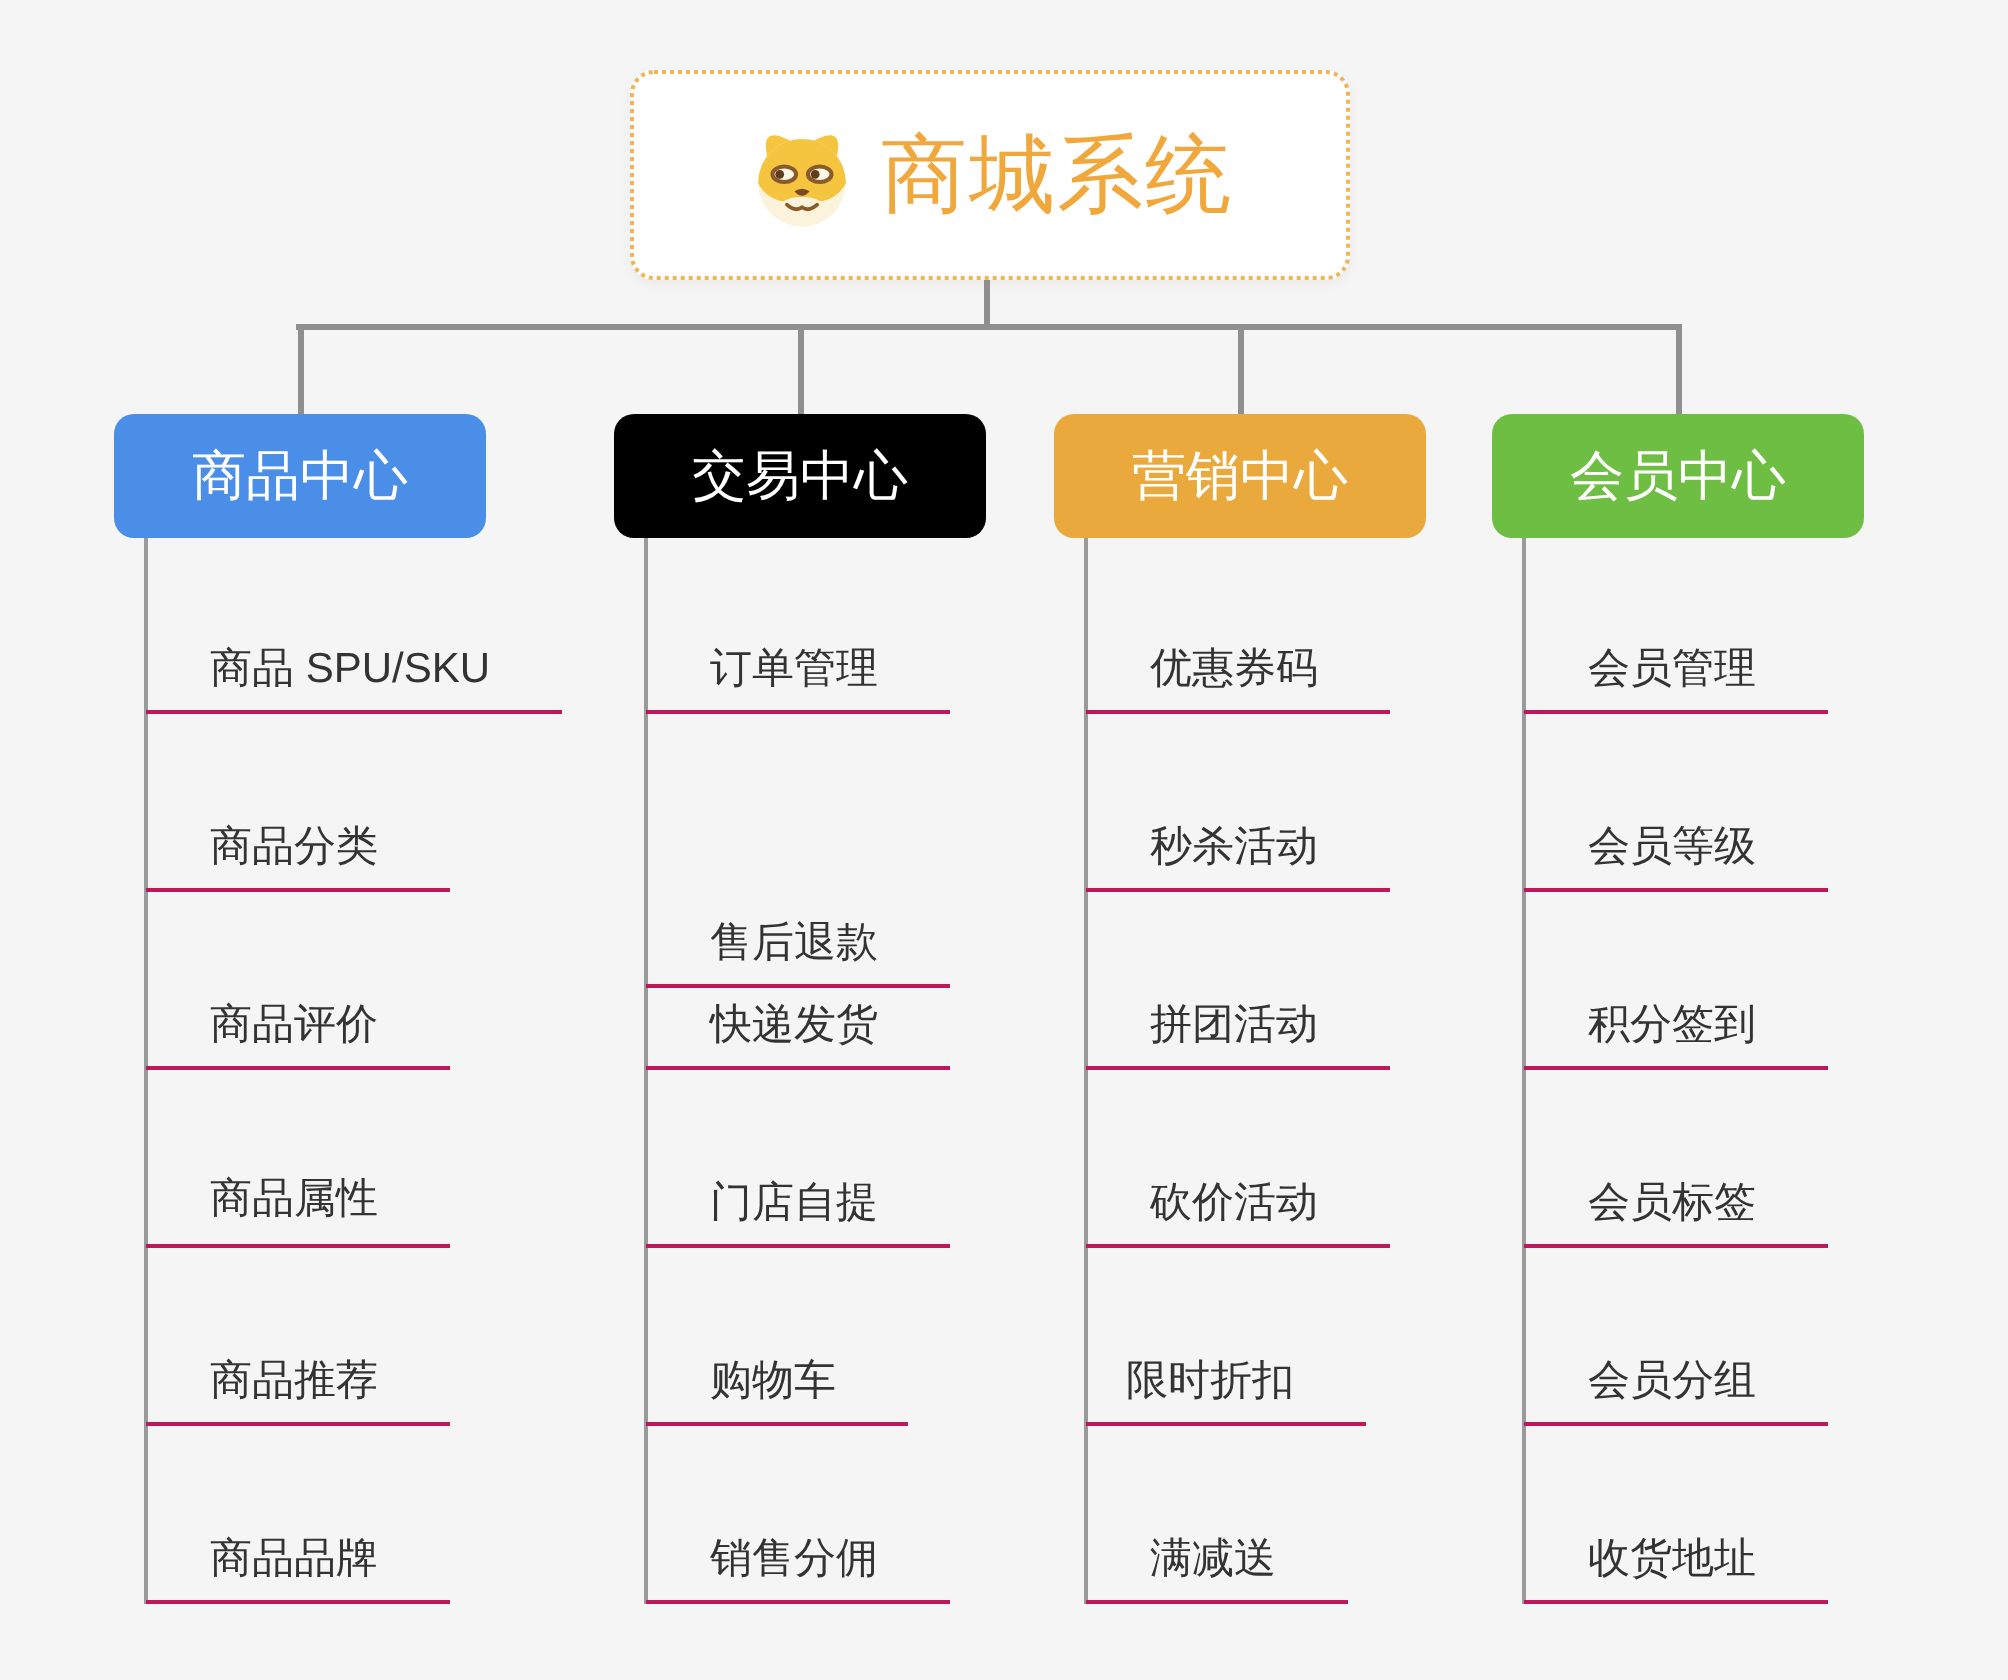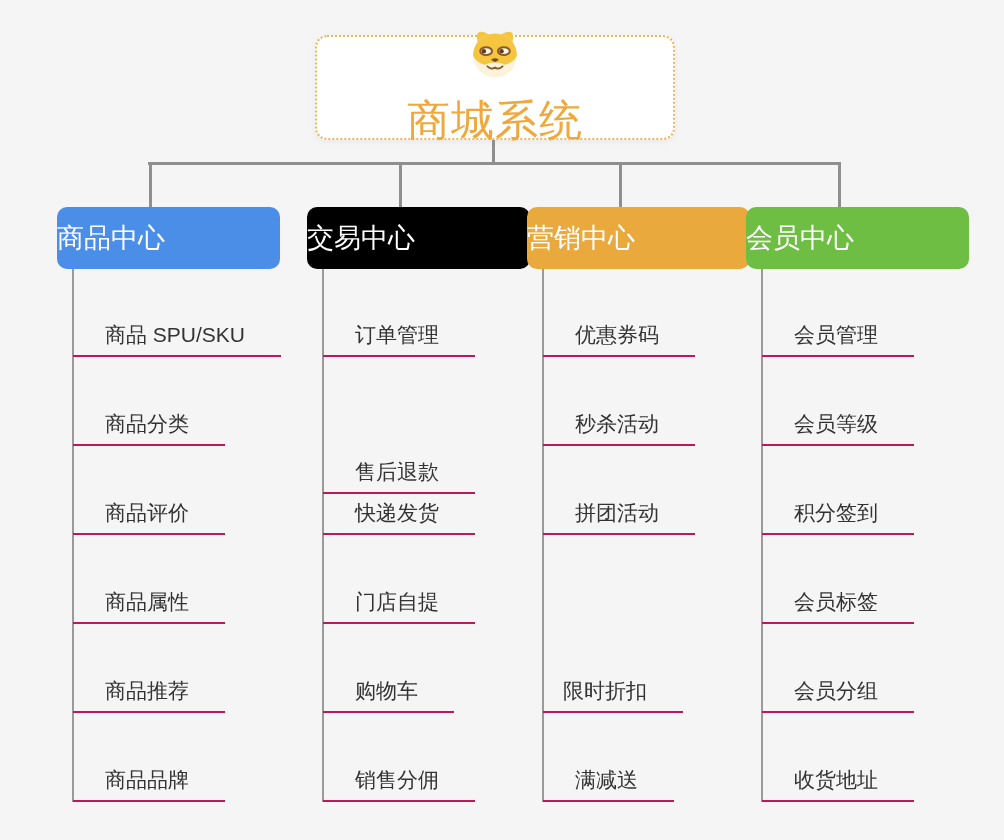--- a/index.html
+++ b/index.html
@@ -11,34 +11,33 @@
   }
   #canvas{position:absolute;inset:0;width:1004px;height:840px;}
 
   
   .root-node{
     position:absolute;left:315px;top:35px;width:360px;height:105px;
     background:#ffffff;border:2px dotted #f2b457;border-radius:12px;
     box-shadow:0 2px 6px rgba(0,0,0,0.05);
     display:flex;align-items:center;justify-content:center;gap:13px;
     box-sizing:border-box;
-    flex-direction:column;
   }
   .root-title{
     font-size:43px;color:#f0a83c;letter-spacing:1px;white-space:nowrap;
   }
   .root-icon{width:54px;height:54px;flex:0 0 auto;}
 
   
   .cline{position:absolute;background:#8f8f8f;}
 
   
   .branch-node{
-    position:absolute;width:223px;height:62px;border-radius:10px;
-    color:#ffffff;font-size:27px;line-height:62px;
+    position:absolute;width:186px;height:62px;border-radius:10px;
+    color:#ffffff;font-size:27px;text-align:center;line-height:62px;
     white-space:nowrap;
   }
 
   
   .col-line{position:absolute;width:2px;background:#9a9a9a;}
   .leaf{
     position:absolute;
     font-size:21px;color:#333333;line-height:21px;white-space:nowrap;
     padding:0 36px 10px 32px;
     border-bottom:2px solid #be185d;
@@ -73,38 +72,39 @@
 
   <div class="cline" style="left:492px;top:140px;width:3px;height:23px;"></div>
   <div class="cline" style="left:148px;top:162px;width:692px;height:3px;"></div>
 
 <div class="cline" style="left: 148.5px; top: 162px; width: 3px; height: 45px;"></div>
     <div class="branch-node" style="left: 57px; top: 207px; background: rgb(75, 142, 232);">商品中心</div>
     <div class="col-line" style="left: 72px; top: 269px; height: 533px;"></div>
     <div class="leaf" style="left: 73px; top: 324px;">商品 SPU/SKU</div>
     <div class="leaf" style="left: 73px; top: 413px;">商品分类</div>
     <div class="leaf" style="left: 73px; top: 502px;">商品评价</div>
-    <div class="leaf" style="left: 73px; top: 591px;">商品属性</div>
+    <div class="leaf" style="left: 73px; top: 591px; font-family: Liberation Mono, monospace;">商品属性</div>
     <div class="leaf" style="left: 73px; top: 680px;">商品推荐</div>
     <div class="leaf" style="left: 73px; top: 769px;">商品品牌</div>
     <div class="cline" style="left: 398.5px; top: 162px; width: 3px; height: 45px;"></div>
     <div class="branch-node" style="left: 307px; top: 207px; background: #000000;">交易中心</div>
     <div class="col-line" style="left: 322px; top: 269px; height: 533px;"></div>
     <div class="leaf" style="left: 323px; top: 324px;">订单管理</div>
     <div class="leaf" style="left: 323px; top: 413px; margin-top: 48px;">售后退款</div>
     <div class="leaf" style="left: 323px; top: 502px;">快递发货</div>
     <div class="leaf" style="left: 323px; top: 591px;">门店自提</div>
     <div class="leaf" style="left: 323px; top: 680px;">购物车</div>
     <div class="leaf" style="left: 323px; top: 769px;">销售分佣</div>
     <div class="cline" style="left: 618.5px; top: 162px; width: 3px; height: 45px;"></div>
     <div class="branch-node" style="left: 527px; top: 207px; background: rgb(234, 169, 61);">营销中心</div>
     <div class="col-line" style="left: 542px; top: 269px; height: 533px;"></div>
     <div class="leaf" style="left: 543px; top: 324px;">优惠券码</div>
     <div class="leaf" style="left: 543px; top: 413px;">秒杀活动</div>
     <div class="leaf" style="left: 543px; top: 502px;">拼团活动</div>
+    <div class="leaf" style="left: 543px; top: 591px;">砍价活动</div>
     <div class="leaf" style="left: 543px; top: 680px; padding-left: 20px;">限时折扣</div>
     <div class="leaf" style="left: 543px; top: 769px;">满减送</div>
     <div class="cline" style="left: 837.5px; top: 162px; width: 3px; height: 45px;"></div>
     <div class="branch-node" style="left: 746px; top: 207px; background: rgb(111, 190, 68);">会员中心</div>
     <div class="col-line" style="left: 761px; top: 269px; height: 533px;"></div>
     <div class="leaf" style="left: 762px; top: 324px;">会员管理</div>
     <div class="leaf" style="left: 762px; top: 413px;">会员等级</div>
     <div class="leaf" style="left: 762px; top: 502px;">积分签到</div>
     <div class="leaf" style="left: 762px; top: 591px;">会员标签</div>
     <div class="leaf" style="left: 762px; top: 680px;">会员分组</div>

